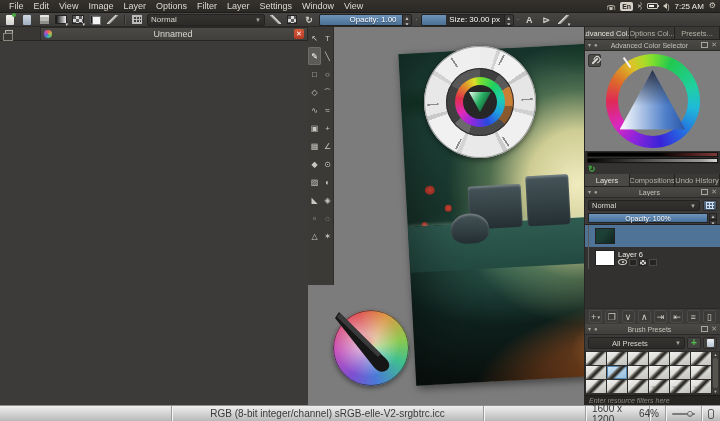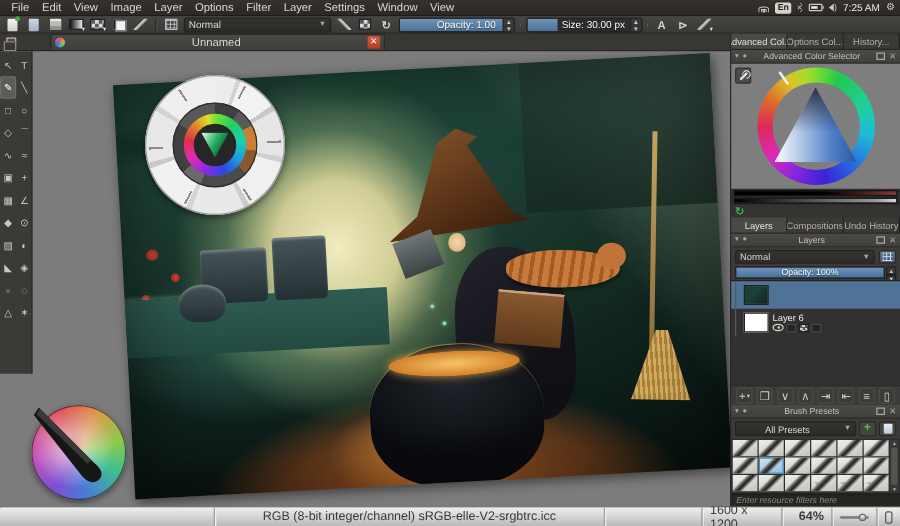--- a/index.html
+++ b/index.html
@@ -54,21 +54,21 @@
   .spin-track { position:relative; width:82px; height:100%; color:#fff; font-size:8px; }
   .spin-fill { position:absolute; left:0; top:0; bottom:0; background:linear-gradient(#6e94ba,#4a7096); }
   .spin-text { position:absolute; inset:0; display:flex; align-items:center; justify-content:center; text-shadow:0 1px 1px rgba(0,0,0,.5);padding-left:24px; }
   .spin-arrows { width:9px; display:flex; flex-direction:column; border-left:1px solid #222; }
   .spin-arrows span { flex:1; display:flex; align-items:center; justify-content:center; font-size:5px; color:#c9c6bf; background:#3a3937; }
   .dotsep { color:#888; font-size:8px; }
   .tbtn.txt { color:#d4d1ca; font-size:9px; font-weight:bold; }
 
   
   .main { display:flex; height:378px; }
-  .left-col { flex:1; display:flex; flex-direction:column; min-width:0; }
+  .left-col { flex:1; display:flex; min-width:0; }
 
   .tabbar { height:14px; background:#383734; border-bottom:1px solid #272623; display:flex; align-items:stretch; padding-left:2px; }
   .detach-btn { width:14px; display:flex; align-items:center; justify-content:center; }
   .i-detach { width:8px; height:7px; border:1px solid #b9b6af; position:relative; background:#4a4945; }
   .i-detach::before { content:""; position:absolute; left:-3px; top:2px; width:8px; height:6px; border:1px solid #8a877f; background:#383734; }
   .doc-tab { width:268px; margin-left:24px; background:linear-gradient(#4a4945,#403f3b); border:1px solid #2a2927; border-bottom:none;
     display:flex; align-items:center; padding:0 3px; color:#dcd9d2; font-size:9px; }
   .krita-dot { width:8px; height:8px; border-radius:50%; flex:none;
     background:conic-gradient(#e05555,#d6a348 60deg,#74c25e 120deg,#46b2a2 170deg,#4b79d2 220deg,#8a55cc 270deg,#cf58b4 320deg,#e05555); }
   .doc-tab .title { flex:1; text-align:center; }
@@ -239,21 +239,21 @@
     font-size:7px; display:flex; align-items:center; padding:0 4px; }
 
   
   .statusbar { height:16px; background:linear-gradient(#efefef,#b9b9b9); border-top:1px solid #8f8f8f; display:flex; align-items:stretch;
     font-size:10px; color:#3a3a3a; }
   .sb-sec { display:flex; align-items:center; padding:0 6px; border-right:1px solid #9c9c9c; box-shadow:1px 0 0 #f4f4f4; }
   .sb-blank1 { width:172px; }
   .sb-profile { width:312px; justify-content:center; }
   .sb-blank2 { flex:1; }
   .sb-size { width:64px; justify-content:flex-end; }
-  .sb-zoom { width:40px; justify-content:flex-end;font-weight:bold; }
+  .sb-zoom { width:16px; justify-content:flex-end; }
   .sb-slider { width:36px; justify-content:center; position:relative; }
   .sb-slider .line { width:26px; height:2px; background:#7a7a7a; border-radius:1px; position:relative; }
   .sb-slider .knob { position:absolute; left:64%; top:-2px; width:6px; height:6px; border-radius:50%; background:linear-gradient(#fdfdfd,#9a9a9a); border:1px solid #6a6a6a; }
   .sb-icon { width:18px; justify-content:center; border-right:none; }
   .sb-icon i { width:10px; height:10px; border:1px solid #5a5a5a; background:linear-gradient(#e8e8e8,#c2c2c2); display:block; border-radius:2px; }
 </style>
 </head>
 <body>
 
 <div class="menubar">
@@ -449,21 +449,21 @@
         </svg>
       </div>
     </div>
   </div>
 
   <div class="right-dock">
 
     <div class="dock-tabs" id="top-tabs">
         <div class="dock-tab active">Advanced Col...</div>
         <div class="dock-tab">Options Col...</div>
-        <div class="dock-tab">History...</div>
+        <div class="dock-tab">Presets...</div>
       </div>
 
     <div class="docker-head">
       <span class="dh-ic">▾</span>
       <span class="dh-ic">●</span>
       <span class="dh-title">Advanced Color Selector</span>
       <span class="dh-sq"></span>
       <span class="dh-x">✕</span>
     </div>
 

